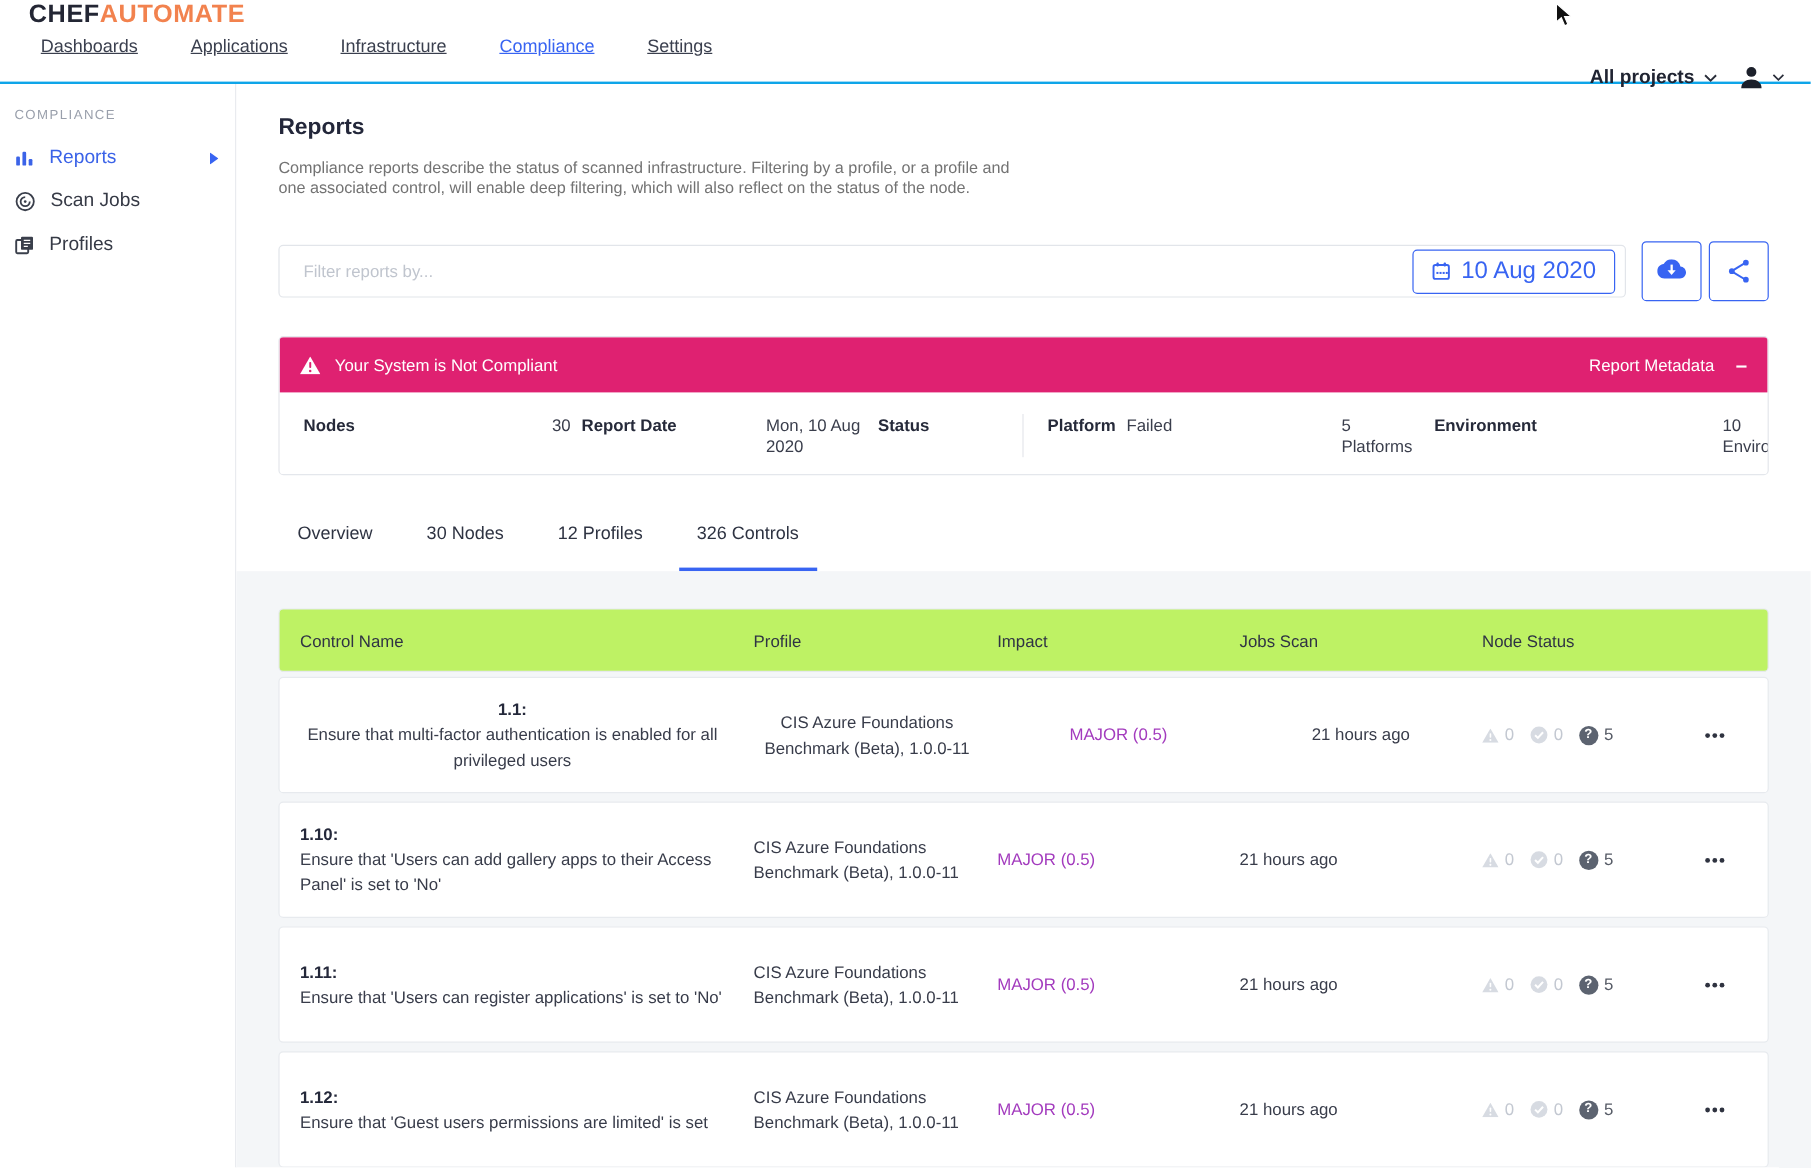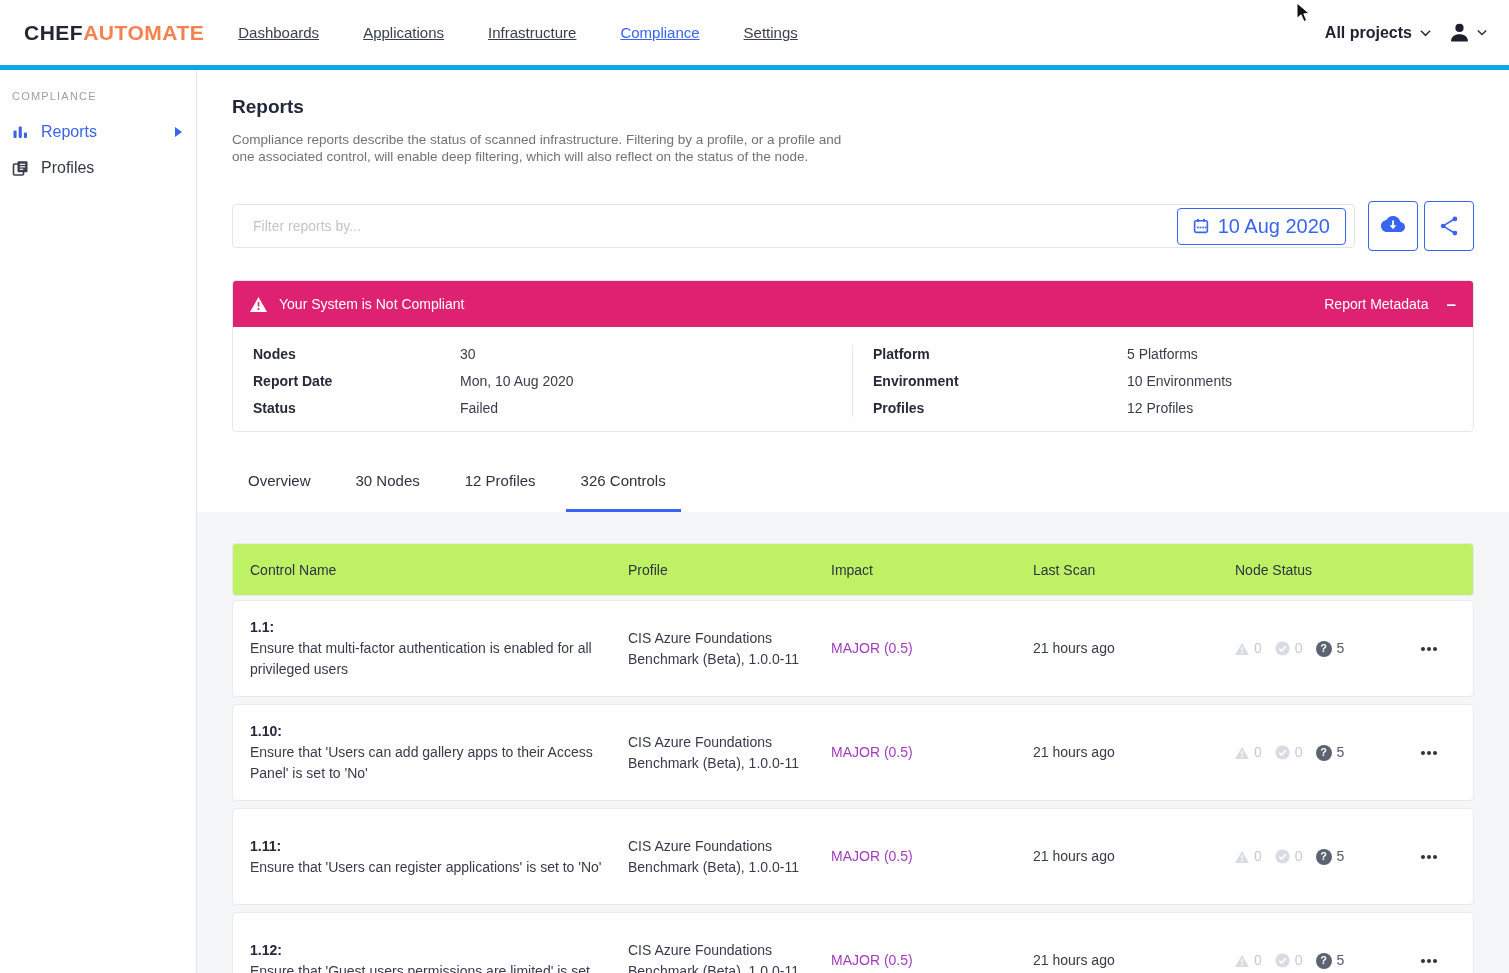--- a/index.html
+++ b/index.html
@@ -1,21 +1,21 @@
 <!DOCTYPE html>
 <html><head>
 <meta charset="utf-8">
 <style>
   * { margin:0; padding:0; box-sizing:border-box; }
   html,body { width:1509px; height:973px; overflow:hidden; }
   body { font-family:"Liberation Sans", sans-serif; background:#fff; color:#33374a; }
   .app { position:relative; width:1509px; height:973px; overflow:hidden; display:flex; flex-direction:column; }
 
   
-  .topbar { height:70px; min-height:70px; background:#fff; border-bottom:5px solid #0ea5e9; display:flex; align-items:center; position:relative; z-index:3; }
+  .topbar { height:70px; min-height:70px; background:#fff; border-bottom:2px solid #0ea5e9; display:flex; position:relative; z-index:3;flex-direction:column; }
   .logo { margin-left:24px; font-size:21px; letter-spacing:.5px; white-space:nowrap; cursor:pointer; }
   .logo .chef { font-weight:800; color:#2326323; color:#232634; }
   .logo .automate { font-weight:600; color:#f2824e; }
   .topnav { display:flex; gap:44px; margin-left:34px; font-size:15px; color:#3a3f4e; }
   .topnav .nav-item { cursor:pointer; padding:6px 0;text-decoration:underline; }
   .topnav .nav-item.active { color:#3864f2; }
   .topbar-right { margin-left:auto; margin-right:22px; display:flex; align-items:center; gap:9px; }
   .projects { display:flex; align-items:center; gap:8px; font-size:16px; font-weight:700; color:#20243242; color:#202432; cursor:pointer; }
   .user-menu { display:flex; align-items:center; gap:6px; margin-left:8px; cursor:pointer; }
 
@@ -44,21 +44,21 @@
   .icon-btn.share { margin-left:6px; }
 
   
   .meta-card { margin-top:29px; border:1px solid #e4e7ec; border-radius:4px; background:#fff; overflow:hidden; }
   .banner { height:46px; background:#df2171; color:#fff; display:flex; align-items:center; padding:0 17px; }
   .banner-msg { margin-left:12px; font-size:14px; }
   .banner-right { margin-left:auto; display:flex; align-items:center; gap:18px; }
   .banner-meta-label { font-size:14px; cursor:pointer; }
   .banner-collapse { font-size:17px; font-weight:700; cursor:pointer; line-height:1; }
   .meta-body { display:flex; padding:18px 0 14px 0; }
-  .meta-col { width:50%; display:flex; flex-direction:column; gap:9px; padding:0 20px; }
+  .meta-col { width:50%; display:flex; flex-direction:row; gap:9px; padding:0 20px; }
   .meta-col.left { border-right:1px solid #e4e7ec; }
   .meta-row { display:flex; font-size:14px; line-height:18px; }
   .meta-col.left .meta-label { width:207px; }
   .meta-col.right .meta-label { width:254px; }
   .meta-label { font-weight:700; color:#262a3a; }
   .meta-value { color:#3a3e4c; }
 
   
   .tabs { display:flex; gap:15px; margin-top:40px; margin-left:1px; }
   .tab { font-size:15px; color:#2e3342; padding:0 15px 20px 15px; border-bottom:3px solid transparent; cursor:pointer; }
@@ -67,21 +67,21 @@
   
   .main-gray { flex:1; background:#f4f6f8; padding:31px 35px 0 35px; overflow:hidden; }
   .thead-card { background:#bef264; border:1px solid #e6e9ed; border-radius:4px; height:53px; display:flex; align-items:center; font-size:14px; color:#2f3344; }
   .thead-card div:nth-of-type(1) { width:395px; padding:0 24px 0 17px; }
   .thead-card div:nth-of-type(2) { width:203px; }
   .thead-card div:nth-of-type(3) { width:202px; }
   .thead-card div:nth-of-type(4) { width:202px; }
   .thead-card div:nth-of-type(5) { width:160px; }
 
   .row-card { background:#fff; border:1px solid #e7eaee; border-radius:4px; min-height:97px; margin-top:7px; display:flex; align-items:center; font-size:14px; color:#383c4a; cursor:pointer; }
-  .row-card:first-of-type { margin-top:4px; }
+  .row-card:first-of-type { margin-top:4px;text-align:center; }
   .cell { line-height:21px; }
   .c1 { width:395px; padding:14px 24px 14px 17px; }
   .c1 .control-id { font-weight:700; color:#24283a; display:block; }
   .c2 { width:203px; padding-right:14px; }
   .c3 { width:202px; color:#a33bbe; }
   .c4 { width:202px; }
   .c5 { width:160px; display:flex; align-items:center; }
   .c6 { flex:1; display:flex; justify-content:flex-end; padding-right:30px; }
 
   .stat { display:inline-flex; align-items:center; gap:5px; margin-right:13px; }
@@ -149,20 +149,30 @@
             </svg>
         </span>
         <span>Reports</span>
         <span class="arrow">
           <svg width="8" height="10" viewBox="0 0 8 10">
               <path d="M1 0 L8 5 L1 10 Z" fill="#3864f2"></path>
             </svg>
         </span>
       </div>
 
+      <div class="side-item">
+        <span style="display:flex;">
+          <svg width="18" height="18" viewBox="0 0 18 18" fill="none" stroke="#3a3f4b" stroke-width="1.5">
+              <circle cx="9" cy="9" r="7.2"></circle>
+              <path d="M9 5.2 a3.8 3.8 0 1 0 3.8 3.8"></path>
+              <circle cx="9" cy="9" r="1.1" fill="#3a3f4b" stroke="none"></circle>
+            </svg>
+        </span>
+        <span>Scan Jobs</span>
+      </div>
 
       <div class="side-item">
         <span style="display:flex;">
           <svg width="17" height="17" viewBox="0 0 17 17">
               <rect x="1.5" y="4" width="10" height="11" rx="1" fill="none" stroke="#3a3f4b" stroke-width="1.6"></rect>
               <rect x="5.5" y="1.2" width="10" height="11" rx="1" fill="#3a3f4b"></rect>
               <line x1="7.8" y1="4.3" x2="13.2" y2="4.3" stroke="#fff" stroke-width="1.2"></line>
               <line x1="7.8" y1="6.8" x2="13.2" y2="6.8" stroke="#fff" stroke-width="1.2"></line>
               <line x1="7.8" y1="9.3" x2="11.2" y2="9.3" stroke="#fff" stroke-width="1.2"></line>
             </svg>
@@ -273,21 +283,21 @@
             <div class="tab active">326 Controls</div>
           </div>
       </div>
 
       <div class="main-gray">
         <div class="thead-card">
 
         <div class="hcell">Control Name</div>
             <div class="hcell">Profile</div>
             <div class="hcell">Impact</div>
-            <div class="hcell">Last Scan</div>
+            <div class="hcell">Jobs Scan</div>
             <div class="hcell">Node Status</div>
           </div>
 
         <div>
 
         <div class="row-card">
               <div class="cell c1">
                 <span class="control-id">1.1:</span>
                 <span>Ensure that multi-factor authentication is enabled for all privileged users</span>
               </div>

